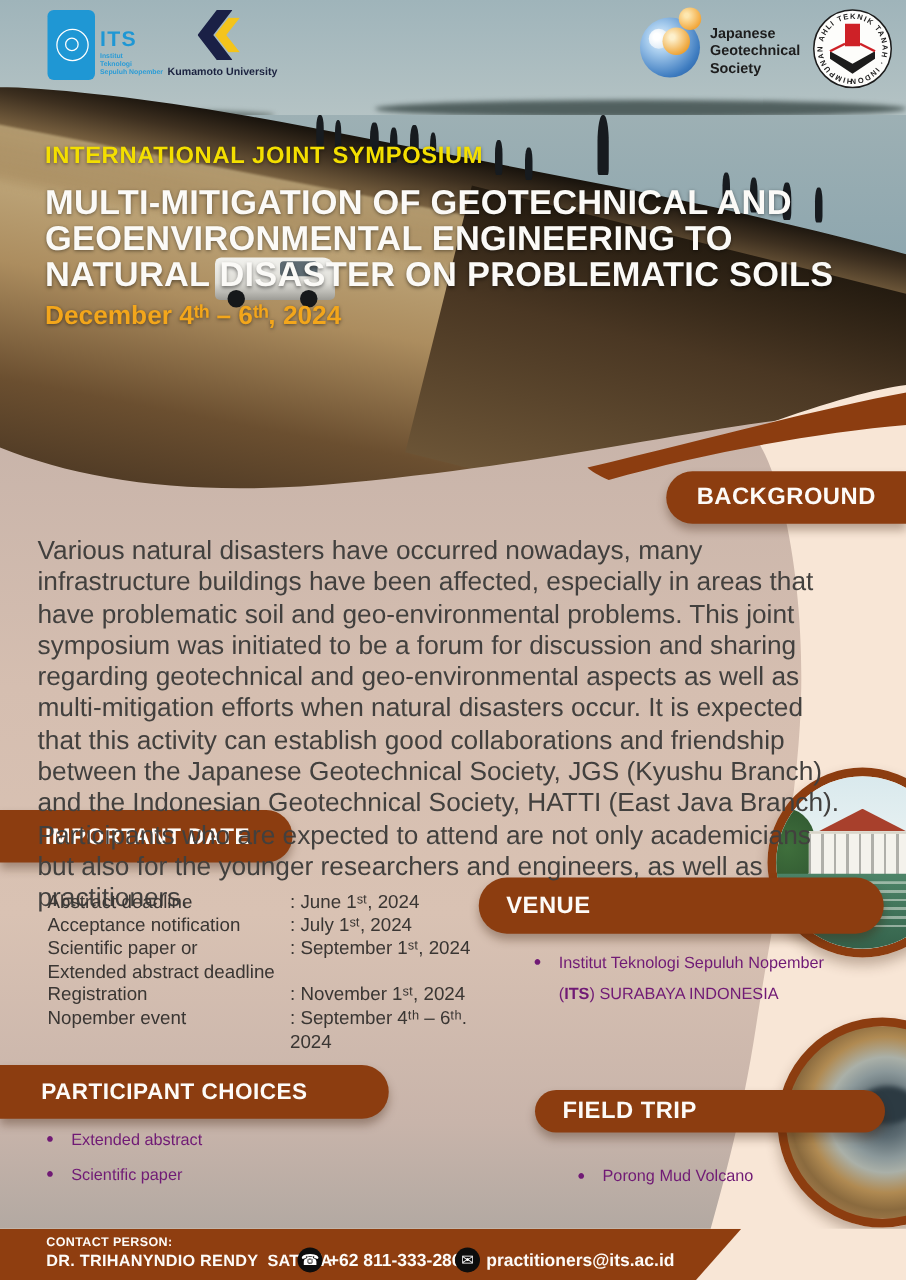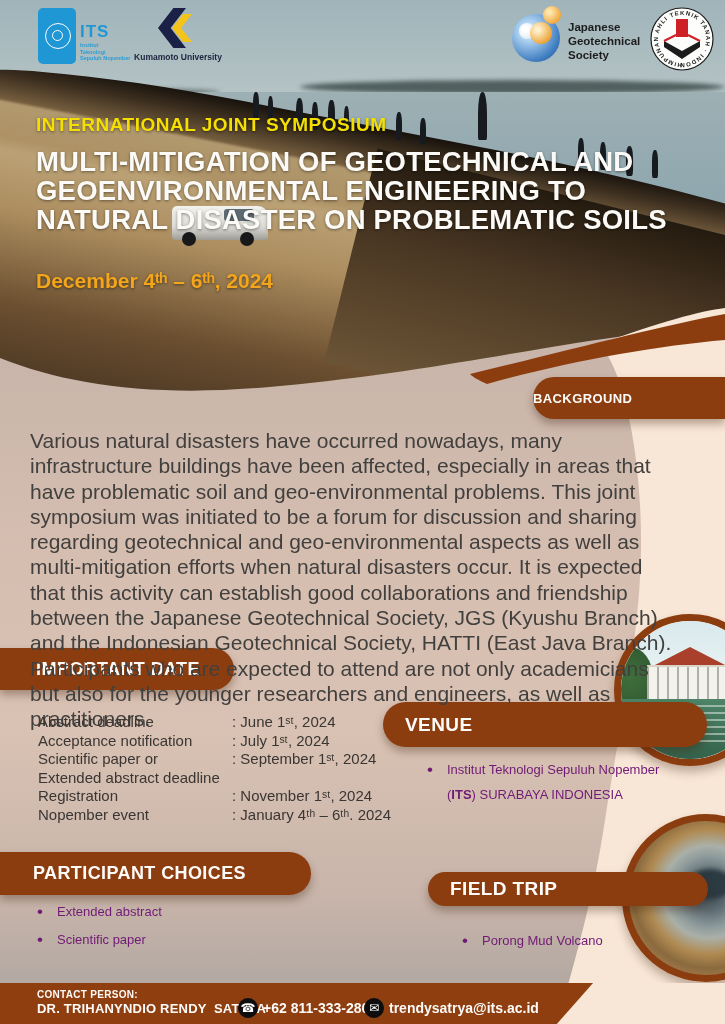--- a/index.html
+++ b/index.html
@@ -21,21 +21,21 @@
     background:linear-gradient(180deg,rgba(222,199,150,.55),rgba(176,146,98,.35) 70%,rgba(120,94,58,0));filter:blur(1px);}
   .bank-right{position:absolute;right:-60px;top:250px;width:420px;height:220px;transform:rotate(14deg);transform-origin:right top;
     background:linear-gradient(180deg,#241b10,#4a3723 40%,#6b5436);}
   .truck{position:absolute;left:172px;top:206px;width:96px;height:34px;background:linear-gradient(180deg,#f2f2ee 0%,#dddcd6 60%,#9d9c96 100%);border-radius:5px 10px 4px 4px;}
   .truck:before{content:"";position:absolute;left:52px;top:3px;width:30px;height:12px;background:#5e6b72;border-radius:3px;}
   .truck:after{content:"";position:absolute;left:10px;bottom:-6px;width:14px;height:14px;background:#16181a;border-radius:50%;box-shadow:58px 0 0 #16181a;}
   .people span{position:absolute;background:#171b1f;border-radius:40% 40% 20% 20%;}
   
   .kicker{position:absolute;left:36px;top:114px;z-index:4;color:#f4df00;font-size:19px;font-weight:700;letter-spacing:.5px;text-shadow:0 1px 3px rgba(0,0,0,.45);}
   .main-title{position:absolute;left:36px;top:147px;z-index:4;color:#fbfaf7;font-size:27.5px;line-height:29px;font-weight:700;white-space:pre-line;letter-spacing:.2px;text-shadow:0 1px 3px rgba(0,0,0,.45);}
-  .event-date{position:absolute;left:36px;top:241px;z-index:4;color:#f3a61b;font-size:21px;font-weight:700;text-shadow:0 1px 3px rgba(0,0,0,.5);margin-top:28px;}
+  .event-date{position:absolute;left:36px;top:241px;z-index:4;color:#f3a61b;font-size:21px;font-weight:700;text-shadow:0 1px 3px rgba(0,0,0,.5);}
   
   .logo{position:absolute;z-index:5;}
   .its-box{position:absolute;left:38px;top:8px;width:38px;height:56px;background:#1f97d4;border-radius:5px;}
   .its-emblem{position:absolute;left:7px;top:15px;width:24px;height:24px;border:1.5px solid #fff;border-radius:50%;}
   .its-emblem:before{content:"";position:absolute;left:6px;top:6px;width:9px;height:9px;border:1.5px solid #fff;border-radius:50%;}
   .its-abbr{position:absolute;left:80px;top:22px;color:#1f97d4;font-size:17px;font-weight:700;letter-spacing:1px;}
   .its-sub{position:absolute;left:80px;top:42px;color:#2b9cd6;font-size:5.5px;line-height:6.5px;white-space:pre-line;font-weight:700;}
   .kuma-chev-outer{position:absolute;left:158px;top:8px;width:28px;height:40px;background:#1a2046;
     clip-path:polygon(55% 0,100% 0,45% 50%,100% 100%,55% 100%,0 50%);}
   .kuma-chev-inner{position:absolute;left:172px;top:14px;width:20px;height:28px;background:#f4c41b;
@@ -46,21 +46,21 @@
   .jgs-sphere:before{content:"";position:absolute;left:7px;top:9px;width:16px;height:16px;border-radius:50%;background:radial-gradient(circle at 40% 40%,#ffffff 20%,#cfe2f2 100%);}
   .jgs-ball1{position:absolute;left:543px;top:6px;width:18px;height:18px;border-radius:50%;background:radial-gradient(circle at 35% 35%,#fde7b0 10%,#f2a435 75%);}
   .jgs-ball2{position:absolute;left:530px;top:22px;width:22px;height:22px;border-radius:50%;background:radial-gradient(circle at 35% 35%,#fdf0cc 10%,#eda02f 75%);}
   .jgs-label{position:absolute;left:568px;top:20px;color:#1d1d1d;font-size:11.5px;line-height:14px;font-weight:700;white-space:pre-line;}
   .hatti{position:absolute;left:650px;top:7px;width:64px;height:64px;}
   
   .wavebg{position:absolute;left:0;top:300px;width:725px;height:724px;z-index:2;}
   
   .badge{position:absolute;z-index:4;background:#8c3d10;color:#fdfbf8;font-weight:700;letter-spacing:.4px;
     display:flex;align-items:center;box-shadow:0 5px 8px rgba(60,30,10,.35);}
-  .badge-background{left:533px;top:377px;width:192px;height:42px;border-radius:21px 0 0 21px;font-size:13px;justify-content:flex-start;}
+  .badge-background{left:533px;top:377px;width:192px;height:42px;border-radius:21px 0 0 21px;font-size:19px;justify-content:center;}
   .badge-important{left:0;top:648px;width:198px;height:42px;border-radius:0 21px 21px 0;font-size:18px;padding-left:36px;}
   .badge-venue{left:383px;top:702px;width:302px;height:45px;border-radius:23px;font-size:19px;padding-left:22px;text-align:center;}
   .badge-participant{left:0;top:852px;width:278px;height:43px;border-radius:0 22px 22px 0;font-size:18px;padding-left:33px;}
   .badge-fieldtrip{left:428px;top:872px;width:258px;height:34px;border-radius:21px;font-size:19px;padding-left:22px;}
   
   .para{position:absolute;left:30px;top:428px;width:642px;z-index:4;color:#42403e;font-size:21px;line-height:25.3px;}
   .dates{position:absolute;left:38px;top:713px;width:360px;z-index:4;color:#3a3633;font-size:15px;line-height:18.6px;}
   .dates .row{display:flex;align-items:flex-start;}
   .dates .lbl{width:194px;white-space:pre-line;flex:none;}
   .dates .val{flex:1;}
@@ -223,21 +223,21 @@
       <div class="lbl">Scientific paper or
 Extended abstract deadline</div>
       <div class="val">: September 1ˢᵗ, 2024</div>
     </div>
     <div class="row">
       <div class="lbl">Registration</div>
       <div class="val">: November 1ˢᵗ, 2024</div>
     </div>
     <div class="row">
       <div class="lbl">Nopember event</div>
-      <div class="val">: January 4ᵗʰ – 6ᵗʰ. 2024</div>
+      <div class="val">: September 4ᵗʰ – 6ᵗʰ. 2024</div>
     </div>
   </div>
 
   <div class="bullet-list venue-list">
     <div class="bullet-item"><span>Institut Teknologi Sepuluh Nopember (</span><span class="bold">ITS</span><span>) SURABAYA INDONESIA</span></div>
   </div>
 
   <div class="bullet-list pc-list">
     <div class="bullet-item">Extended abstract</div>
     <div class="bullet-item">Scientific paper</div>
@@ -251,18 +251,18 @@
     <div class="footer-brown"></div>
     <div class="footer-content">
       <div class="contact-label">CONTACT PERSON:</div>
       <div class="contact-name">DR. TRIHANYNDIO RENDY  SATRYA</div>
       <div class="contact-item contact-phone">
         <span class="c-icon">☎</span>
         <span>+62 811-333-286</span>
       </div>
       <div class="contact-item contact-email">
         <span class="c-icon">✉</span>
-        <span>trendysatrya@its.ac.id</span>
+        <span>practitioners@its.ac.id</span>
       </div>
     </div>
   </div>
 
 </div>
 
 </body></html>

